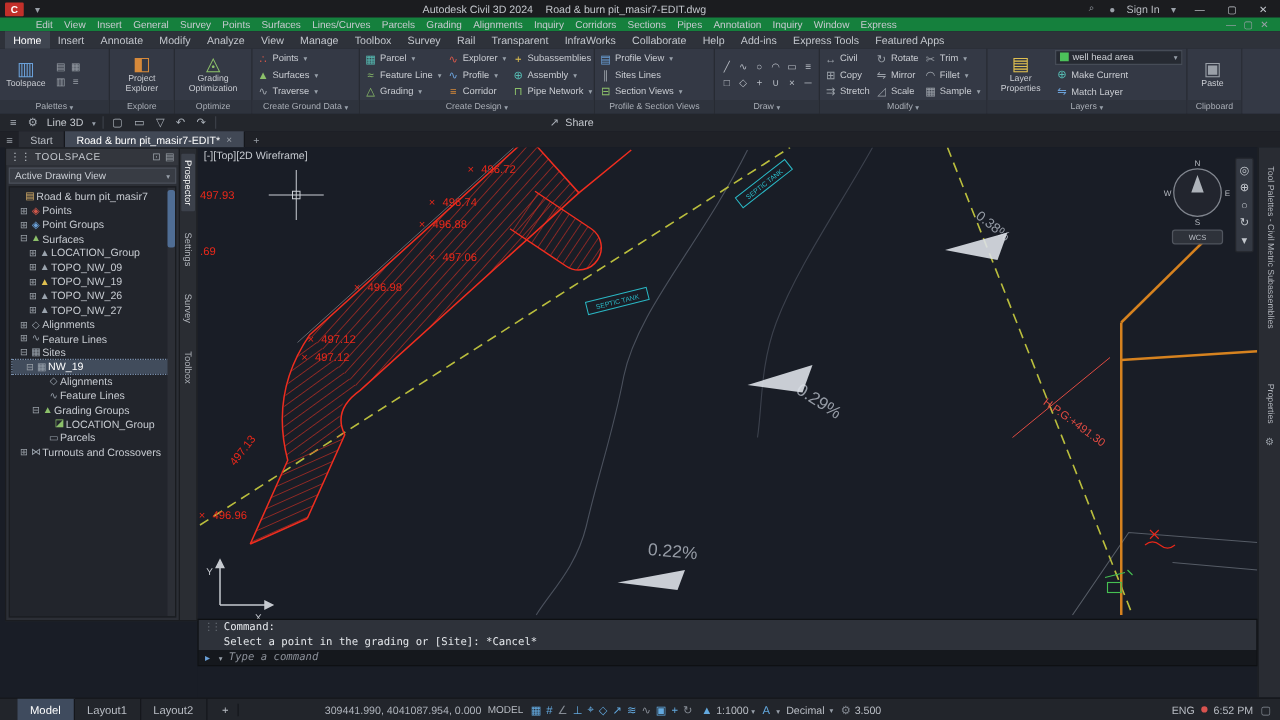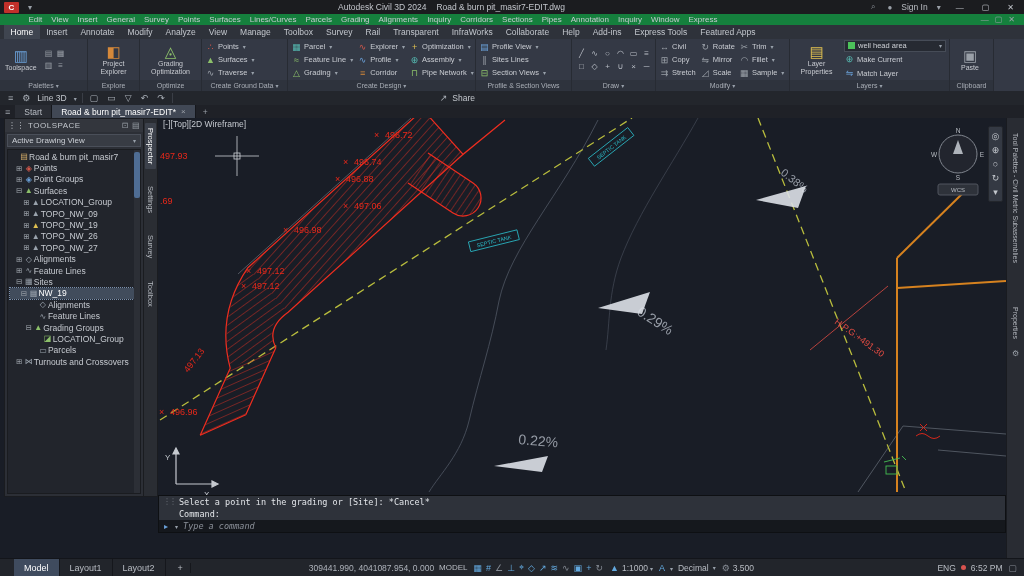--- a/index.html
+++ b/index.html
@@ -95,21 +95,21 @@
   .cmd-input{height:13px;background:#15181d;display:flex;align-items:center;font-size:8.5px;color:#8b9099;padding:0 5px;gap:5px}
   .cmd-prompt{font-style:italic;font-family:"DejaVu Sans Mono",monospace}
   .cmd-ic{font-style:normal;color:#6aa0d8;font-size:8px}
 
   
   .statusbar{position:absolute;left:0;top:558px;width:1024px;height:18px;background:#22252b;border-top:1px solid #13151a;display:flex;align-items:center;font-size:8.5px;color:#b9bdc4;gap:5px;padding:0 6px 0 0}
   .ltabs{display:flex;height:100%;align-items:stretch;margin-left:14px}
   .ltab{padding:0 10px;display:flex;align-items:center;font-size:9px;border-right:1px solid #15171c;color:#b9bdc4}
   .ltab:first-child{background:#3f4b5e;color:#fff}
   .ltab.plus{padding:0 7px}
-  .coords{margin-left:113px;color:#aeb3bb;white-space:nowrap}
+  .coords{margin-left:64px;color:#aeb3bb;white-space:nowrap}
   .sic{font-size:9px;padding:0 1px}
   .on{color:#63a9df}.off{color:#858b94}
   .sb-group{display:flex;align-items:center;gap:2px;white-space:nowrap}
   .sb-spacer{flex:1}
   .belldot{width:5px;height:5px;border-radius:50%;background:#d9534f;display:inline-block}
 </style>
 </head>
 <body>
 
 <div id="app">
@@ -274,21 +274,21 @@
             <div class="smallbtn">
               <span class="sicon i-orange">≡</span>
               <span>Corridor</span>
             </div>
 
         </div>
         <div class="col">
 
             <div class="smallbtn dd">
               <span class="sicon i-yellow">+</span>
-              <span>Optimization</span>
+              <span>Subassemblies</span>
             </div>
 
             <div class="smallbtn dd">
               <span class="sicon i-teal">⊕</span>
               <span>Assembly</span>
             </div>
 
             <div class="smallbtn dd">
               <span class="sicon i-green">⊓</span>
               <span>Pipe Network</span>
@@ -788,22 +788,22 @@
     <span class="ric"></span>
     <span class="vlabel">Tool Palettes - Civil Metric Subassemblies</span>
     <span class="vlabel props">Properties</span>
     <span class="ric">⚙</span>
   </div>
 
   <div class="cmdwin">
     <div class="cmd-hist">
       <span class="cmd-grip">⋮⋮</span>
       <span>
+        <div>Command:</div>
         <div>Select a point in the grading or [Site]: *Cancel*</div>
-        <div>Command:</div>
       </span>
     </div>
     <div class="cmd-input">
       <span class="cmd-ic">▸</span>
       <span class="cmd-ic dd"></span>
       <span class="cmd-prompt">Type a command</span>
     </div>
   </div>
 
   <div class="statusbar">

